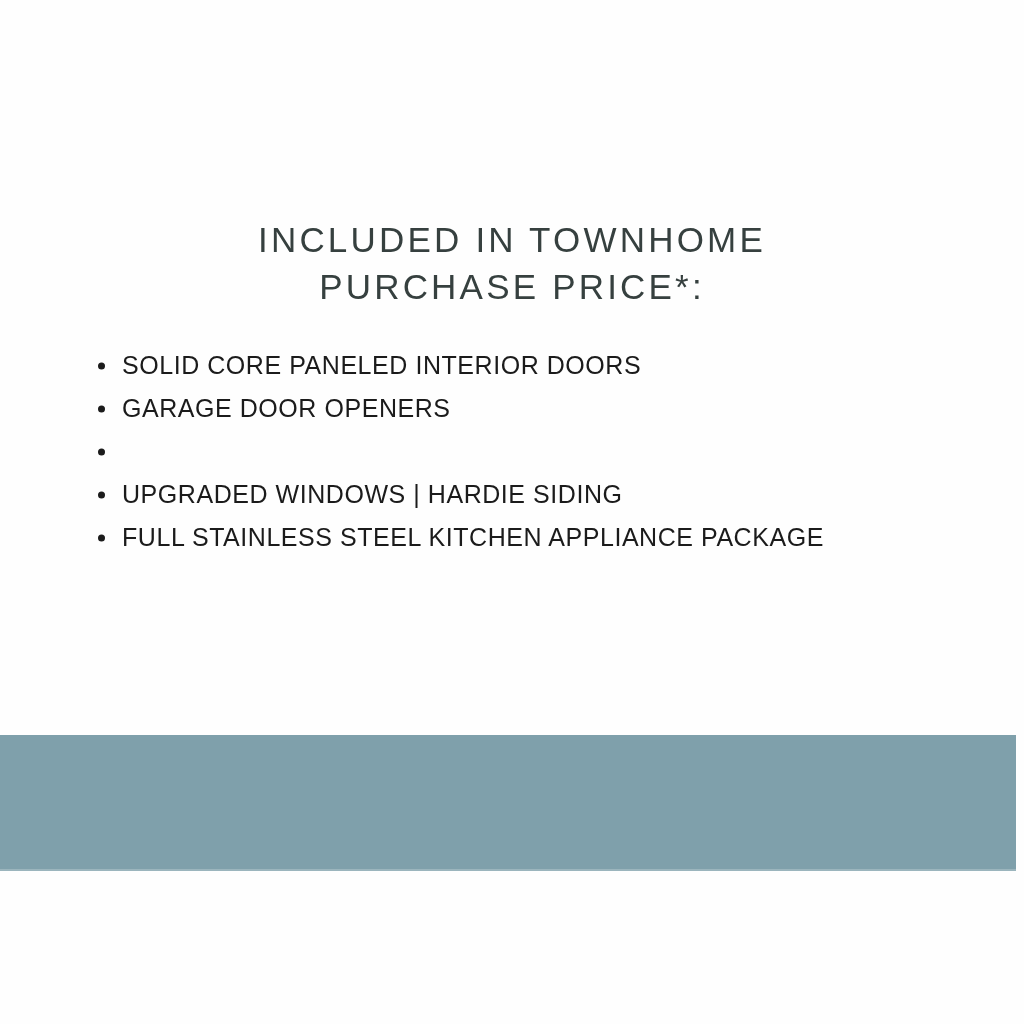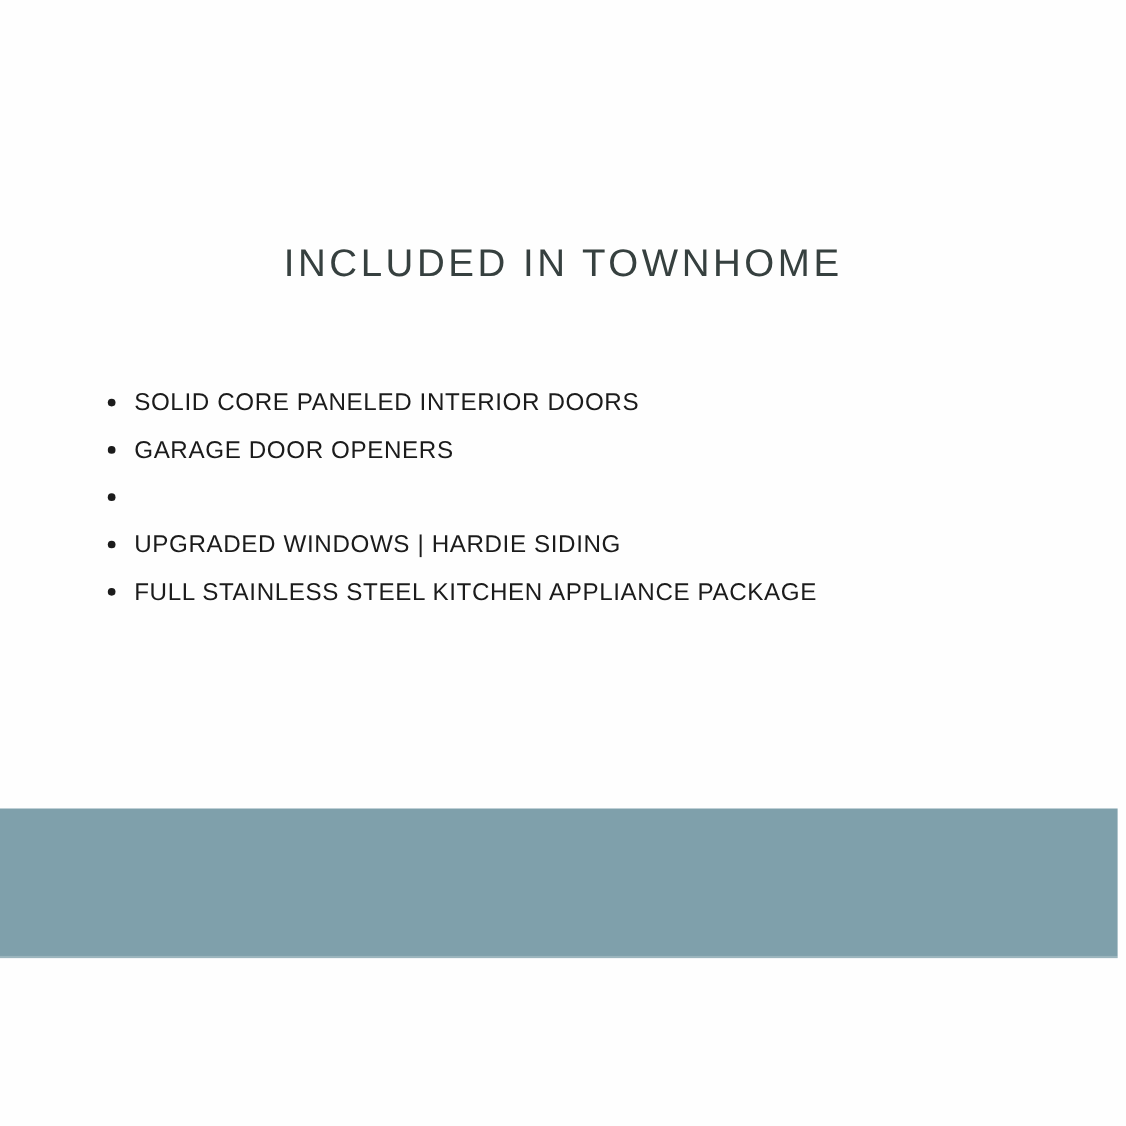--- a/index.html
+++ b/index.html
@@ -49,21 +49,21 @@
     list-style: none;
     margin: 0;
     padding: 0;
   }
   .feature-item {
     position: relative;
     height: 43px;
     line-height: 43px;
     padding-left: 26px;
     color: #1b1b1b;
-    font-size: 22px;
+    font-size: 25px;
     font-weight: 400;
     letter-spacing: 0.55px;
     text-transform: uppercase;
     white-space: nowrap;
   }
   .bullet-dot {
     position: absolute;
     left: 2px;
     top: 50%;
     transform: translateY(-50%);
@@ -94,20 +94,21 @@
     background: rgba(255,255,255,0.22);
   }
 </style>
 </head>
 <body>
 
 <div class="slide">
 
   <div class="heading" style="color: rgb(54, 64, 63);">
     <span class="heading-line">INCLUDED IN TOWNHOME</span>
+    <span class="heading-line">PURCHASE PRICE*:</span>
   </div>
 
   <ul class="feature-list">
     <li class="feature-item">
       <span class="bullet-dot"></span>
       <span class="feature-text">SOLID CORE PANELED INTERIOR DOORS</span>
     </li>
     <li class="feature-item">
       <span class="bullet-dot"></span>
       <span class="feature-text">GARAGE DOOR OPENERS</span>

